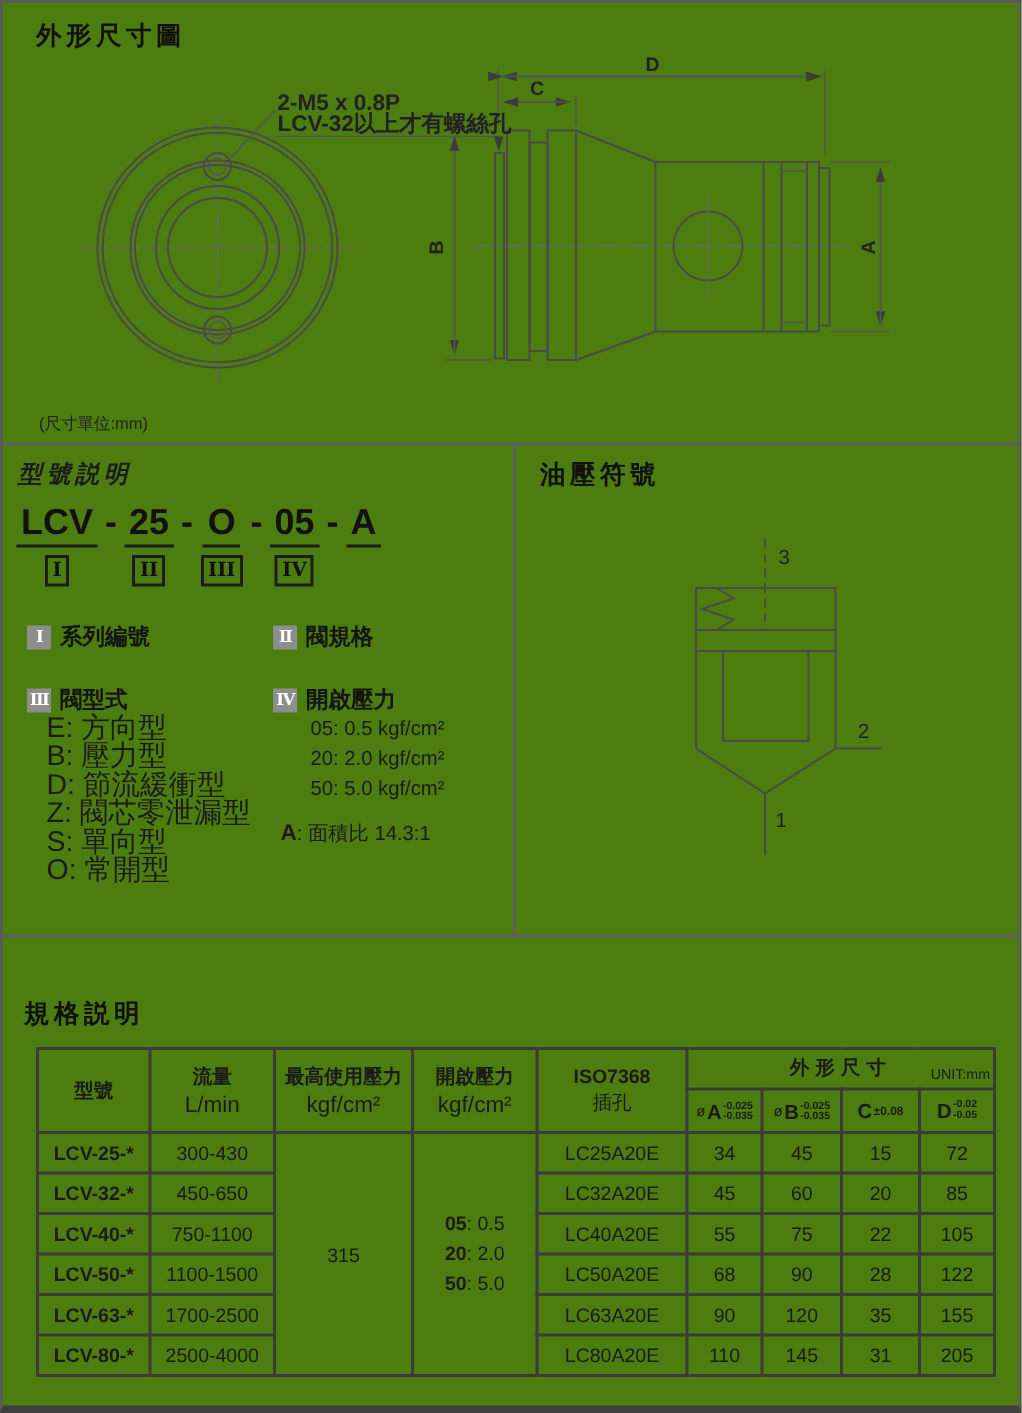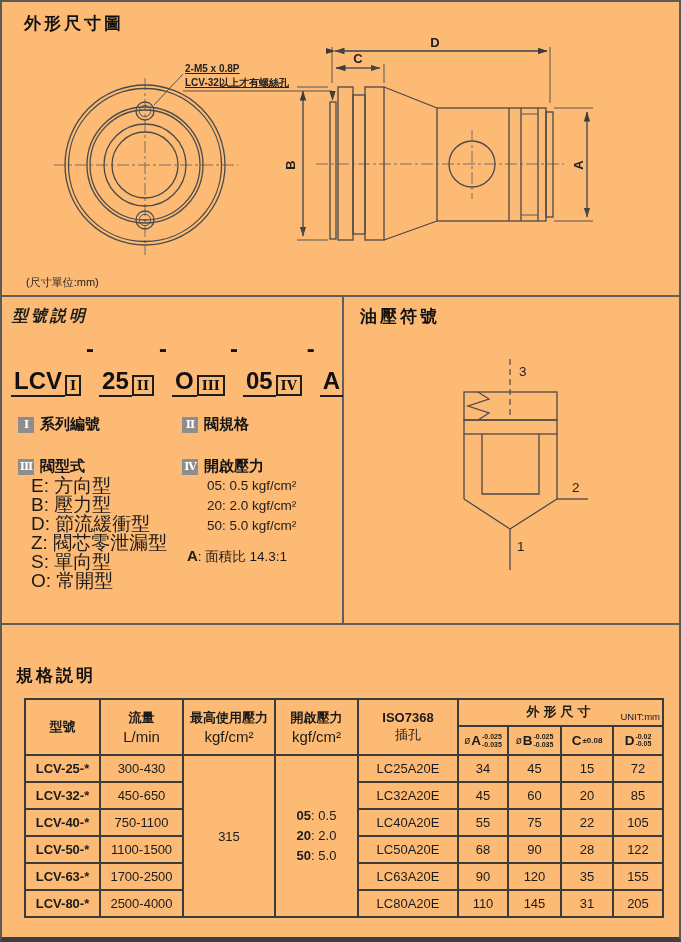--- a/index.html
+++ b/index.html
@@ -1,39 +1,39 @@
 <!DOCTYPE html>
 <html><head>
 <meta charset="utf-8">
 <style>
   html,body{margin:0;padding:0;background:#e8e8e8;}
   .page{
     position:relative;width:681px;height:942px;margin:0 auto;
-    background:#fdba74;box-sizing:border-box;
+    background:#4d7c0f;box-sizing:border-box;
     border:2px solid #5a5a5a;border-bottom:5px solid #3f3f3f;
     font-family:"Liberation Sans",sans-serif;color:#1c1c1c;overflow:hidden;
   }
   .divider-h{position:absolute;left:0;right:0;height:2px;background:#5f5f5f;}
   .divider-v{position:absolute;width:2px;background:#5f5f5f;}
   .sec-title{position:absolute;font-size:17px;font-weight:bold;letter-spacing:3px;color:#111;}
   .note{position:absolute;font-size:11px;color:#222;}
   svg{position:absolute;overflow:visible;}
   svg .ln{stroke:#4a4a4a;stroke-width:1.3;fill:none;}
   svg .thin{stroke:#555;stroke-width:1;fill:none;}
   svg .cl{stroke:#666;stroke-width:0.9;fill:none;stroke-dasharray:12 3 3 3;}
   svg .dsh{stroke:#4a4a4a;stroke-width:1.2;fill:none;stroke-dasharray:6 4;}
   svg text{fill:#222;font-family:"Liberation Sans",sans-serif;font-size:13px;font-weight:bold;}
   svg text.port{font-weight:normal;font-size:13.5px;}
-  .annot{position:absolute;font-size:10px;font-weight:bold;line-height:14px;color:#222;text-decoration:underline;}
+  .annot{position:absolute;font-size:15px;font-weight:bold;line-height:14px;color:#222;}
 
   
   .model-title{position:absolute;left:10px;top:304px;font-size:16px;font-weight:bold;letter-spacing:3px;font-style:italic;}
   .model-line{position:absolute;left:9px;top:334px;display:flex;align-items:flex-start;
     font-size:24px;font-weight:bold;color:#111;}
-  .seg{display:flex;flex-direction:row;align-items:center;margin-top:32px;}
+  .seg{display:flex;flex-direction:column;align-items:center;}
   .seg-text{border-bottom:2.5px solid #1d1d1d;padding:0 3px 1px 3px;line-height:26px;}
   .dash{line-height:26px;margin:0 5px;}
   .numbox{margin-top:5px;border:2px solid #1d1d1d;padding:0 3px;height:17px;line-height:17px;
     font-family:"DejaVu Serif","Liberation Serif",serif;font-size:13px;font-weight:bold;color:#111;}
   .numbox.empty{visibility:hidden;border:none;}
   .legend-item{position:absolute;display:flex;align-items:center;gap:6px;}
   .graybox{width:16px;height:16px;background:#8d8d8d;color:#fff;display:flex;align-items:center;justify-content:center;
     font-family:"DejaVu Serif","Liberation Serif",serif;font-size:11px;font-weight:bold;letter-spacing:-1px;flex:0 0 auto;}
   .legend-label{font-size:15px;font-weight:bold;color:#141414;}
   .type-list{position:absolute;left:29px;top:474px;font-size:19px;line-height:19px;color:#1b1b1b;}

